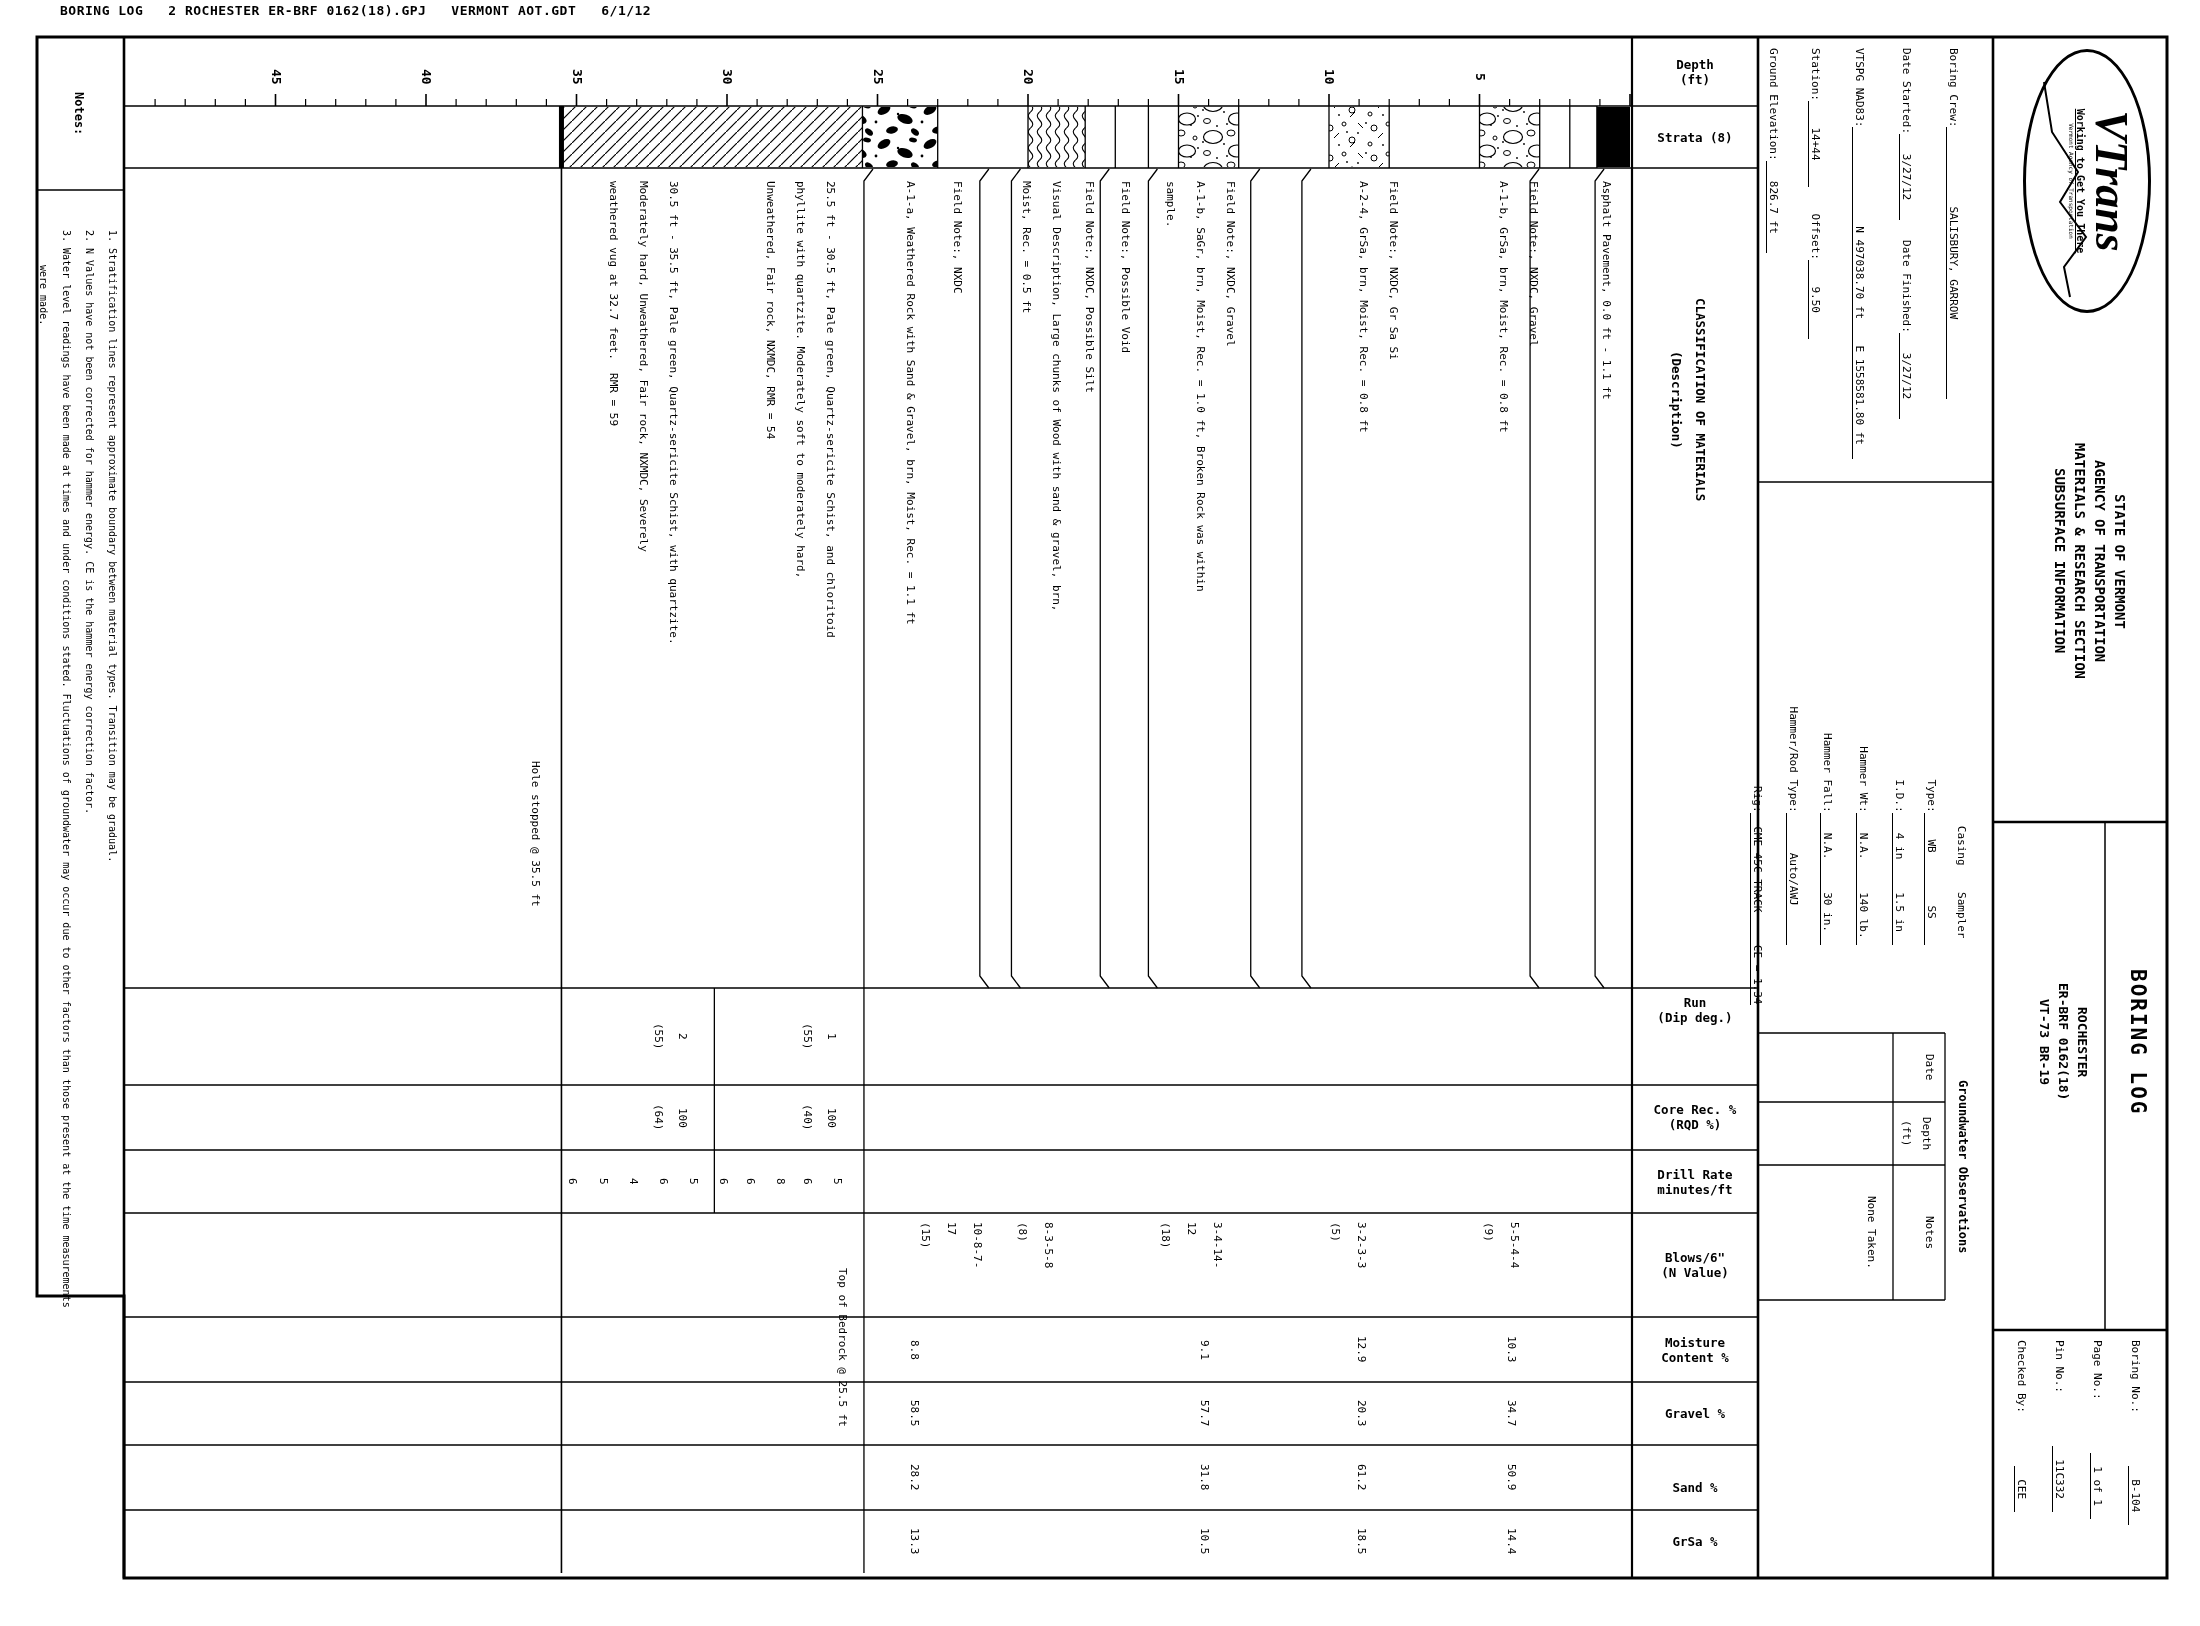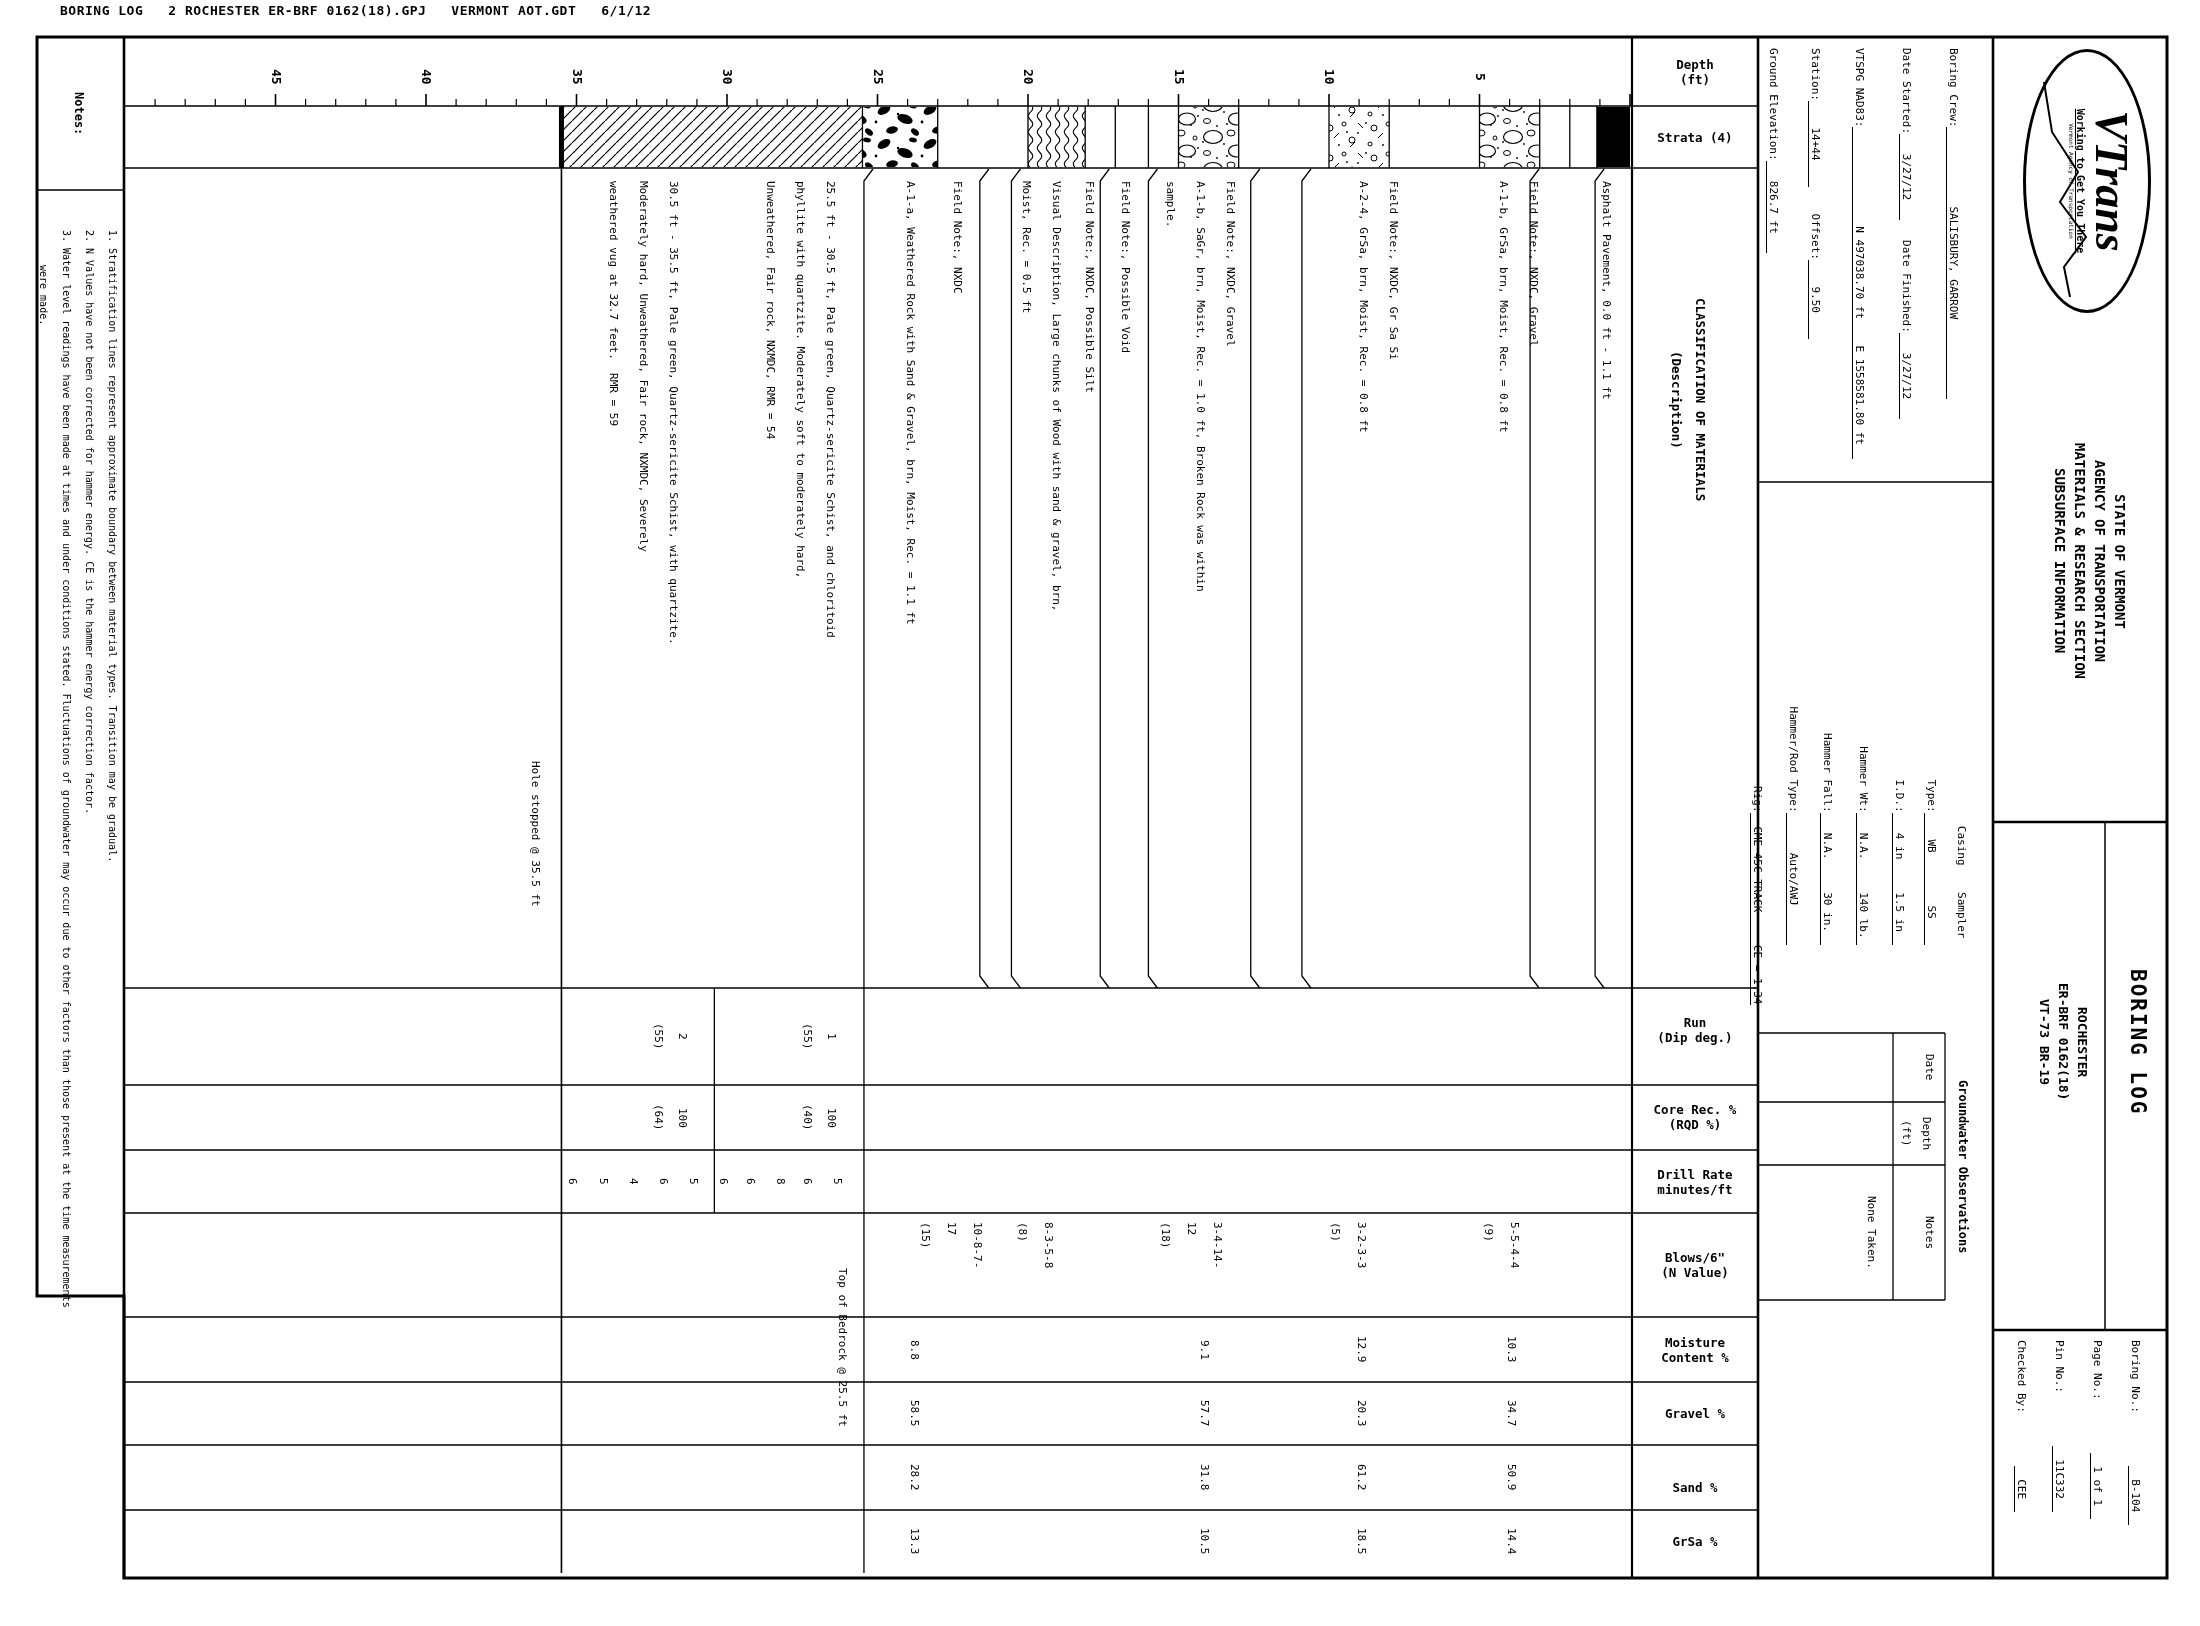--- a/index.html
+++ b/index.html
@@ -210,22 +210,22 @@
 <div class="v center bold" style="right:2114px; top:37px; height:153px; font-size:12px;">Notes:</div>
 <div id="notes-lines">
     <div class="v" style="right: 2082px; top: 230px; font-size: 10px;">1. Stratification lines represent approximate boundary between material types. Transition may be gradual.</div>
     <div class="v" style="right: 2105px; top: 230px; font-size: 10px;">2. N Values have not been corrected for hammer energy. CE is the hammer energy correction factor.</div>
     <div class="v" style="right: 2128px; top: 230px; font-size: 10px;">3. Water level readings have been made at times and under conditions stated. Fluctuations of groundwater may occur due to other factors than those present at the time measurements</div>
     <div class="v" style="right: 2151px; top: 265px; font-size: 10px;">were made.</div>
   </div>
 
 <div id="col-cells">
     <div class="cell" style="top: 37px; height: 69px;">Depth<br>(ft)</div>
-    <div class="cell" style="top: 106px; height: 62px;">Strata (4)</div>
-    <div class="cell" style="top: 968px; height: 123px; border-radius: 13px;">Run<br>(Dip deg.)</div>
+    <div class="cell" style="top: 106px; height: 62px;">Strata (8)</div>
+    <div class="cell" style="top: 948px; height: 123px; border-radius: 13px;">Run<br>(Dip deg.)</div>
     <div class="cell" style="top: 1085px; height: 63px;">Core Rec. %<br>(RQD %)</div>
     <div class="cell" style="top: 1150px; height: 63px;">Drill Rate<br>minutes/ft</div>
     <div class="cell" style="top: 1213px; height: 104px;">Blows/6"<br>(N Value)</div>
     <div class="cell" style="top: 1317px; height: 65px;">Moisture<br>Content %</div>
     <div class="cell" style="top: 1382px; height: 63px;">Gravel %</div>
     <div class="cell" style="top: 1445px; height: 84px;">Sand %</div>
     <div class="cell" style="top: 1510px; height: 63px;">GrSa %</div>
   </div>
 
 <div class="v center bold" id="class-hdr" style="right:488px; top:285px; height:230px; line-height:24px; font-size:12.5px;">CLASSIFICATION OF MATERIALS<br>(Description)</div>

